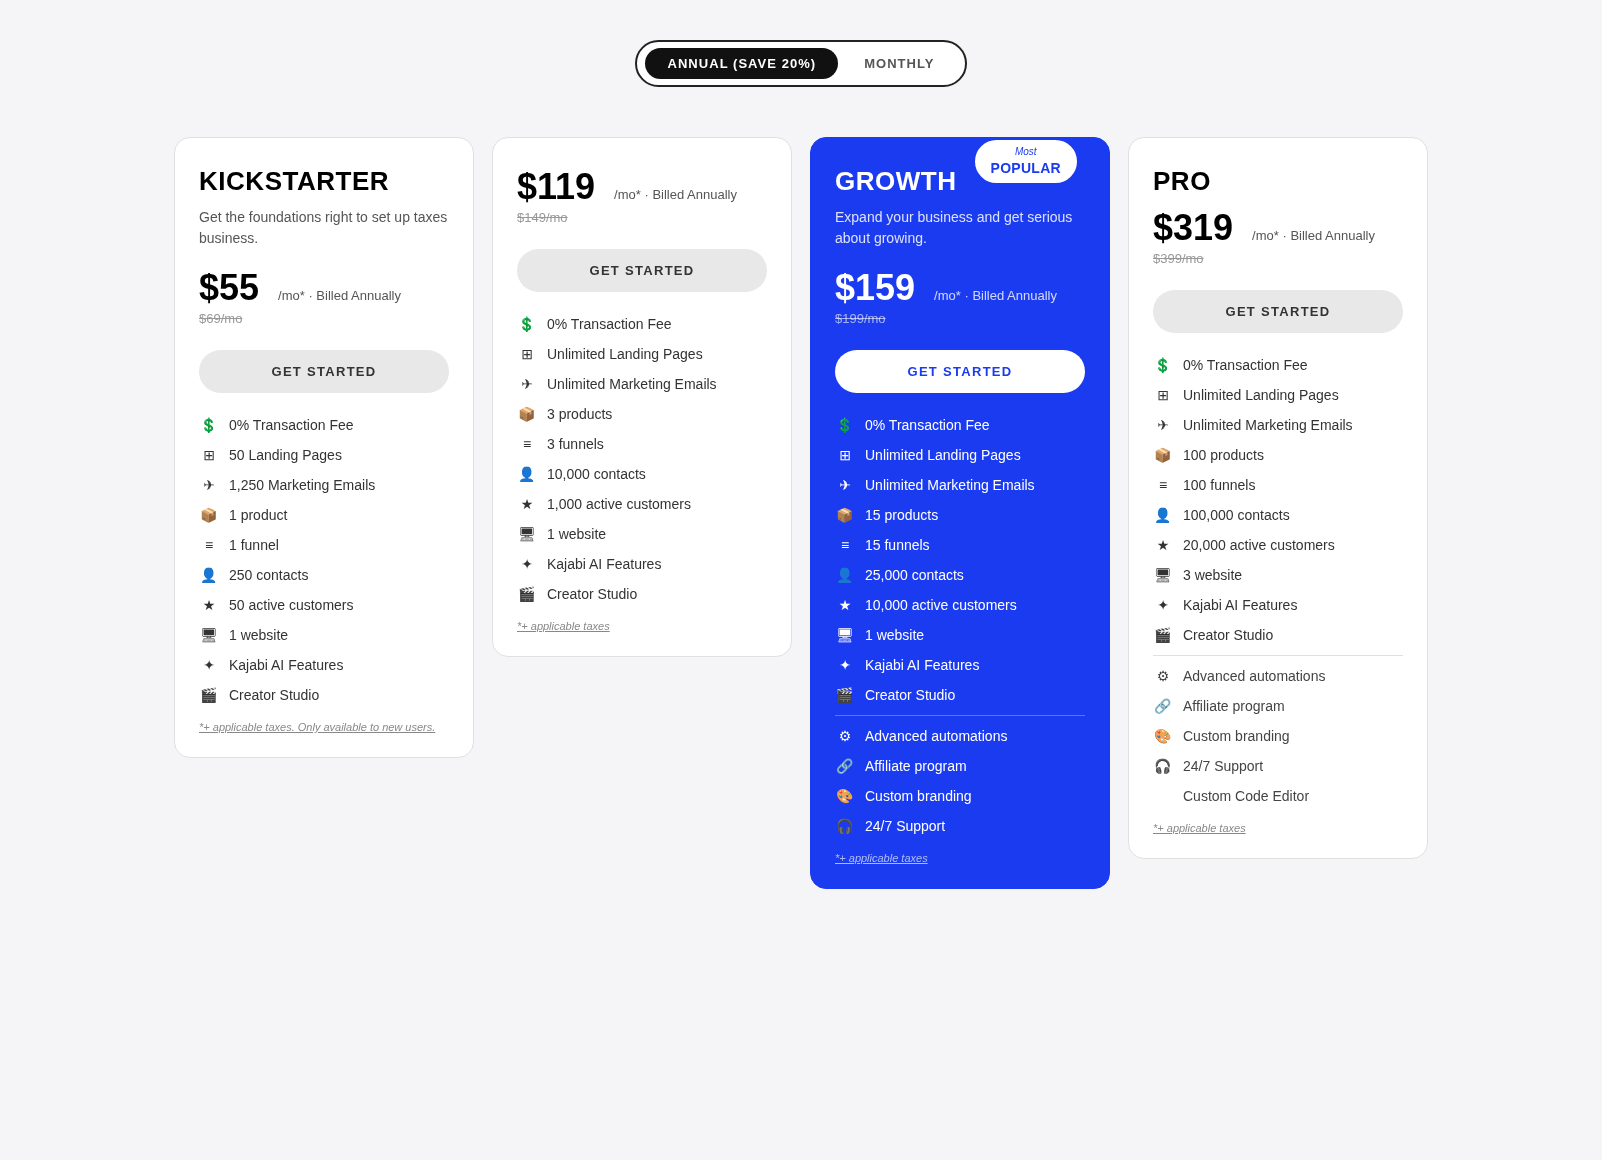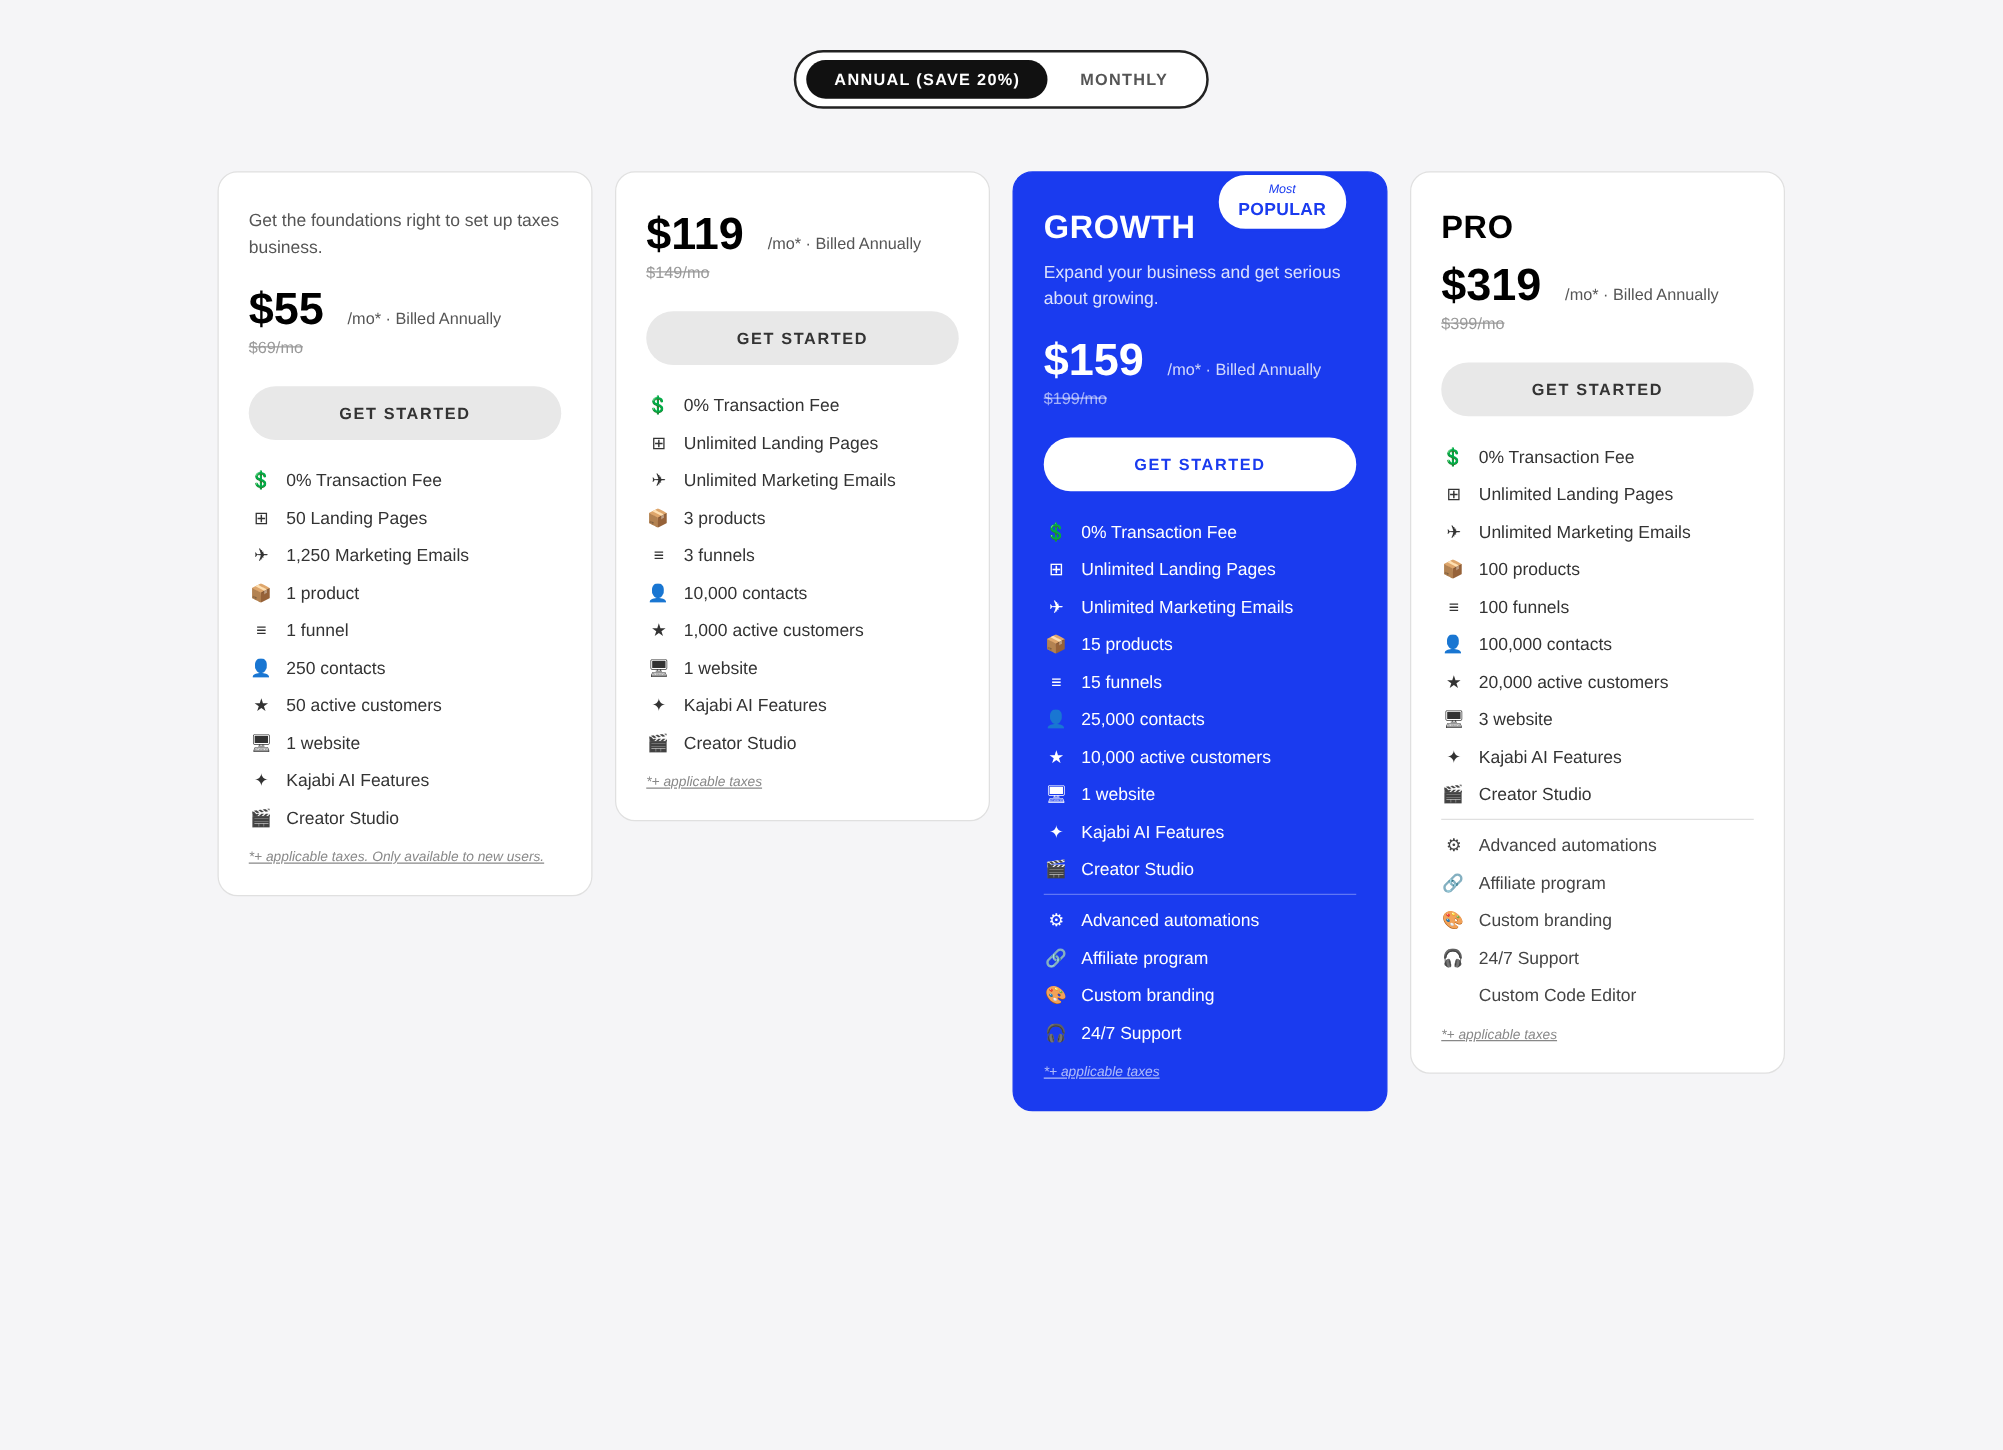--- a/index.html
+++ b/index.html
@@ -220,21 +220,21 @@
   </style>
 </head>
 <body>
 
 <div class="billing-toggle">
   <div class="toggle-option active">ANNUAL (SAVE 20%)</div>
   <div class="toggle-option inactive">MONTHLY</div>
 </div>
 
 <div class="plans-container">
-<div class="plan-card"><div class="plan-description">Get the foundations right to set up taxes business.</div><div class="plan-price-block">
+<div class="plan-card"><div class="plan-name">KICKSTARTER</div><div class="plan-description">Get the foundations right to set up taxes business.</div><div class="plan-price-block">
       <div class="plan-price-main">
         <span class="price-dollar">$55</span>
         <span class="price-per">/mo* · Billed Annually</span>
       </div>
       <div class="price-original">$69/mo</div>
     </div><button class="get-started-btn btn-default">GET STARTED</button><ul class="features-list">
         <li class="feature-item">
         <span class="feature-icon">💲</span>
         <span>0% Transaction Fee</span>
       </li>

